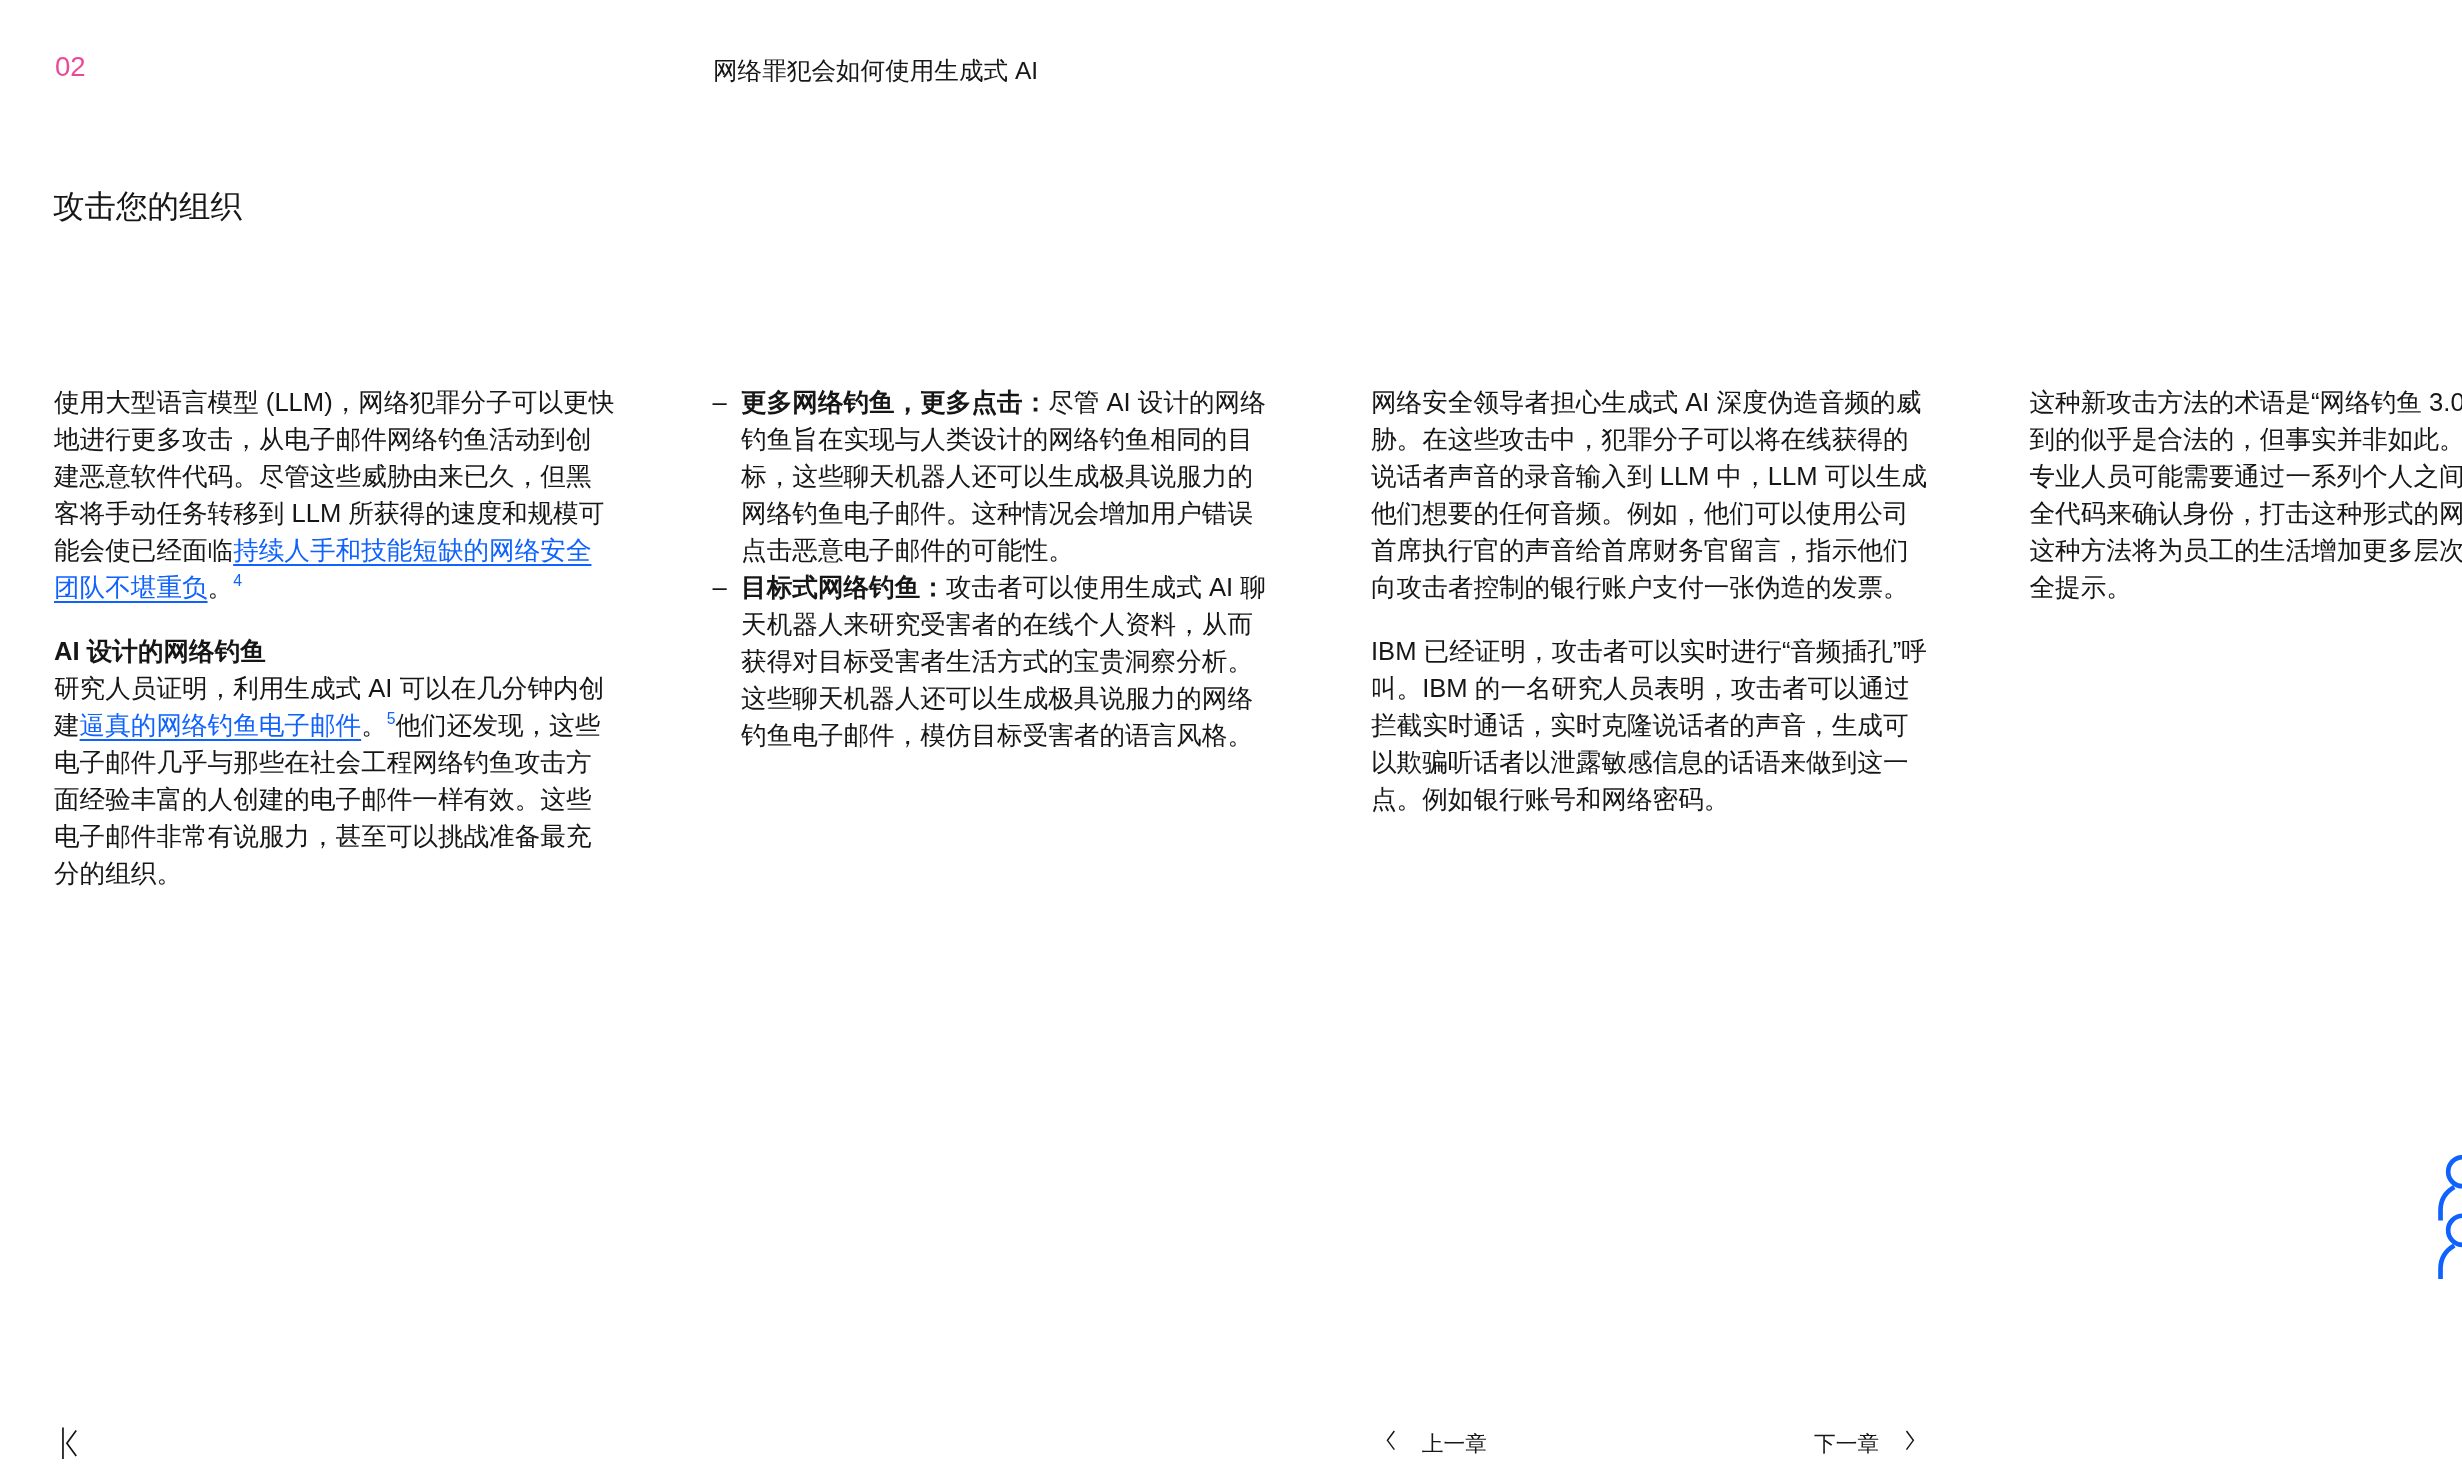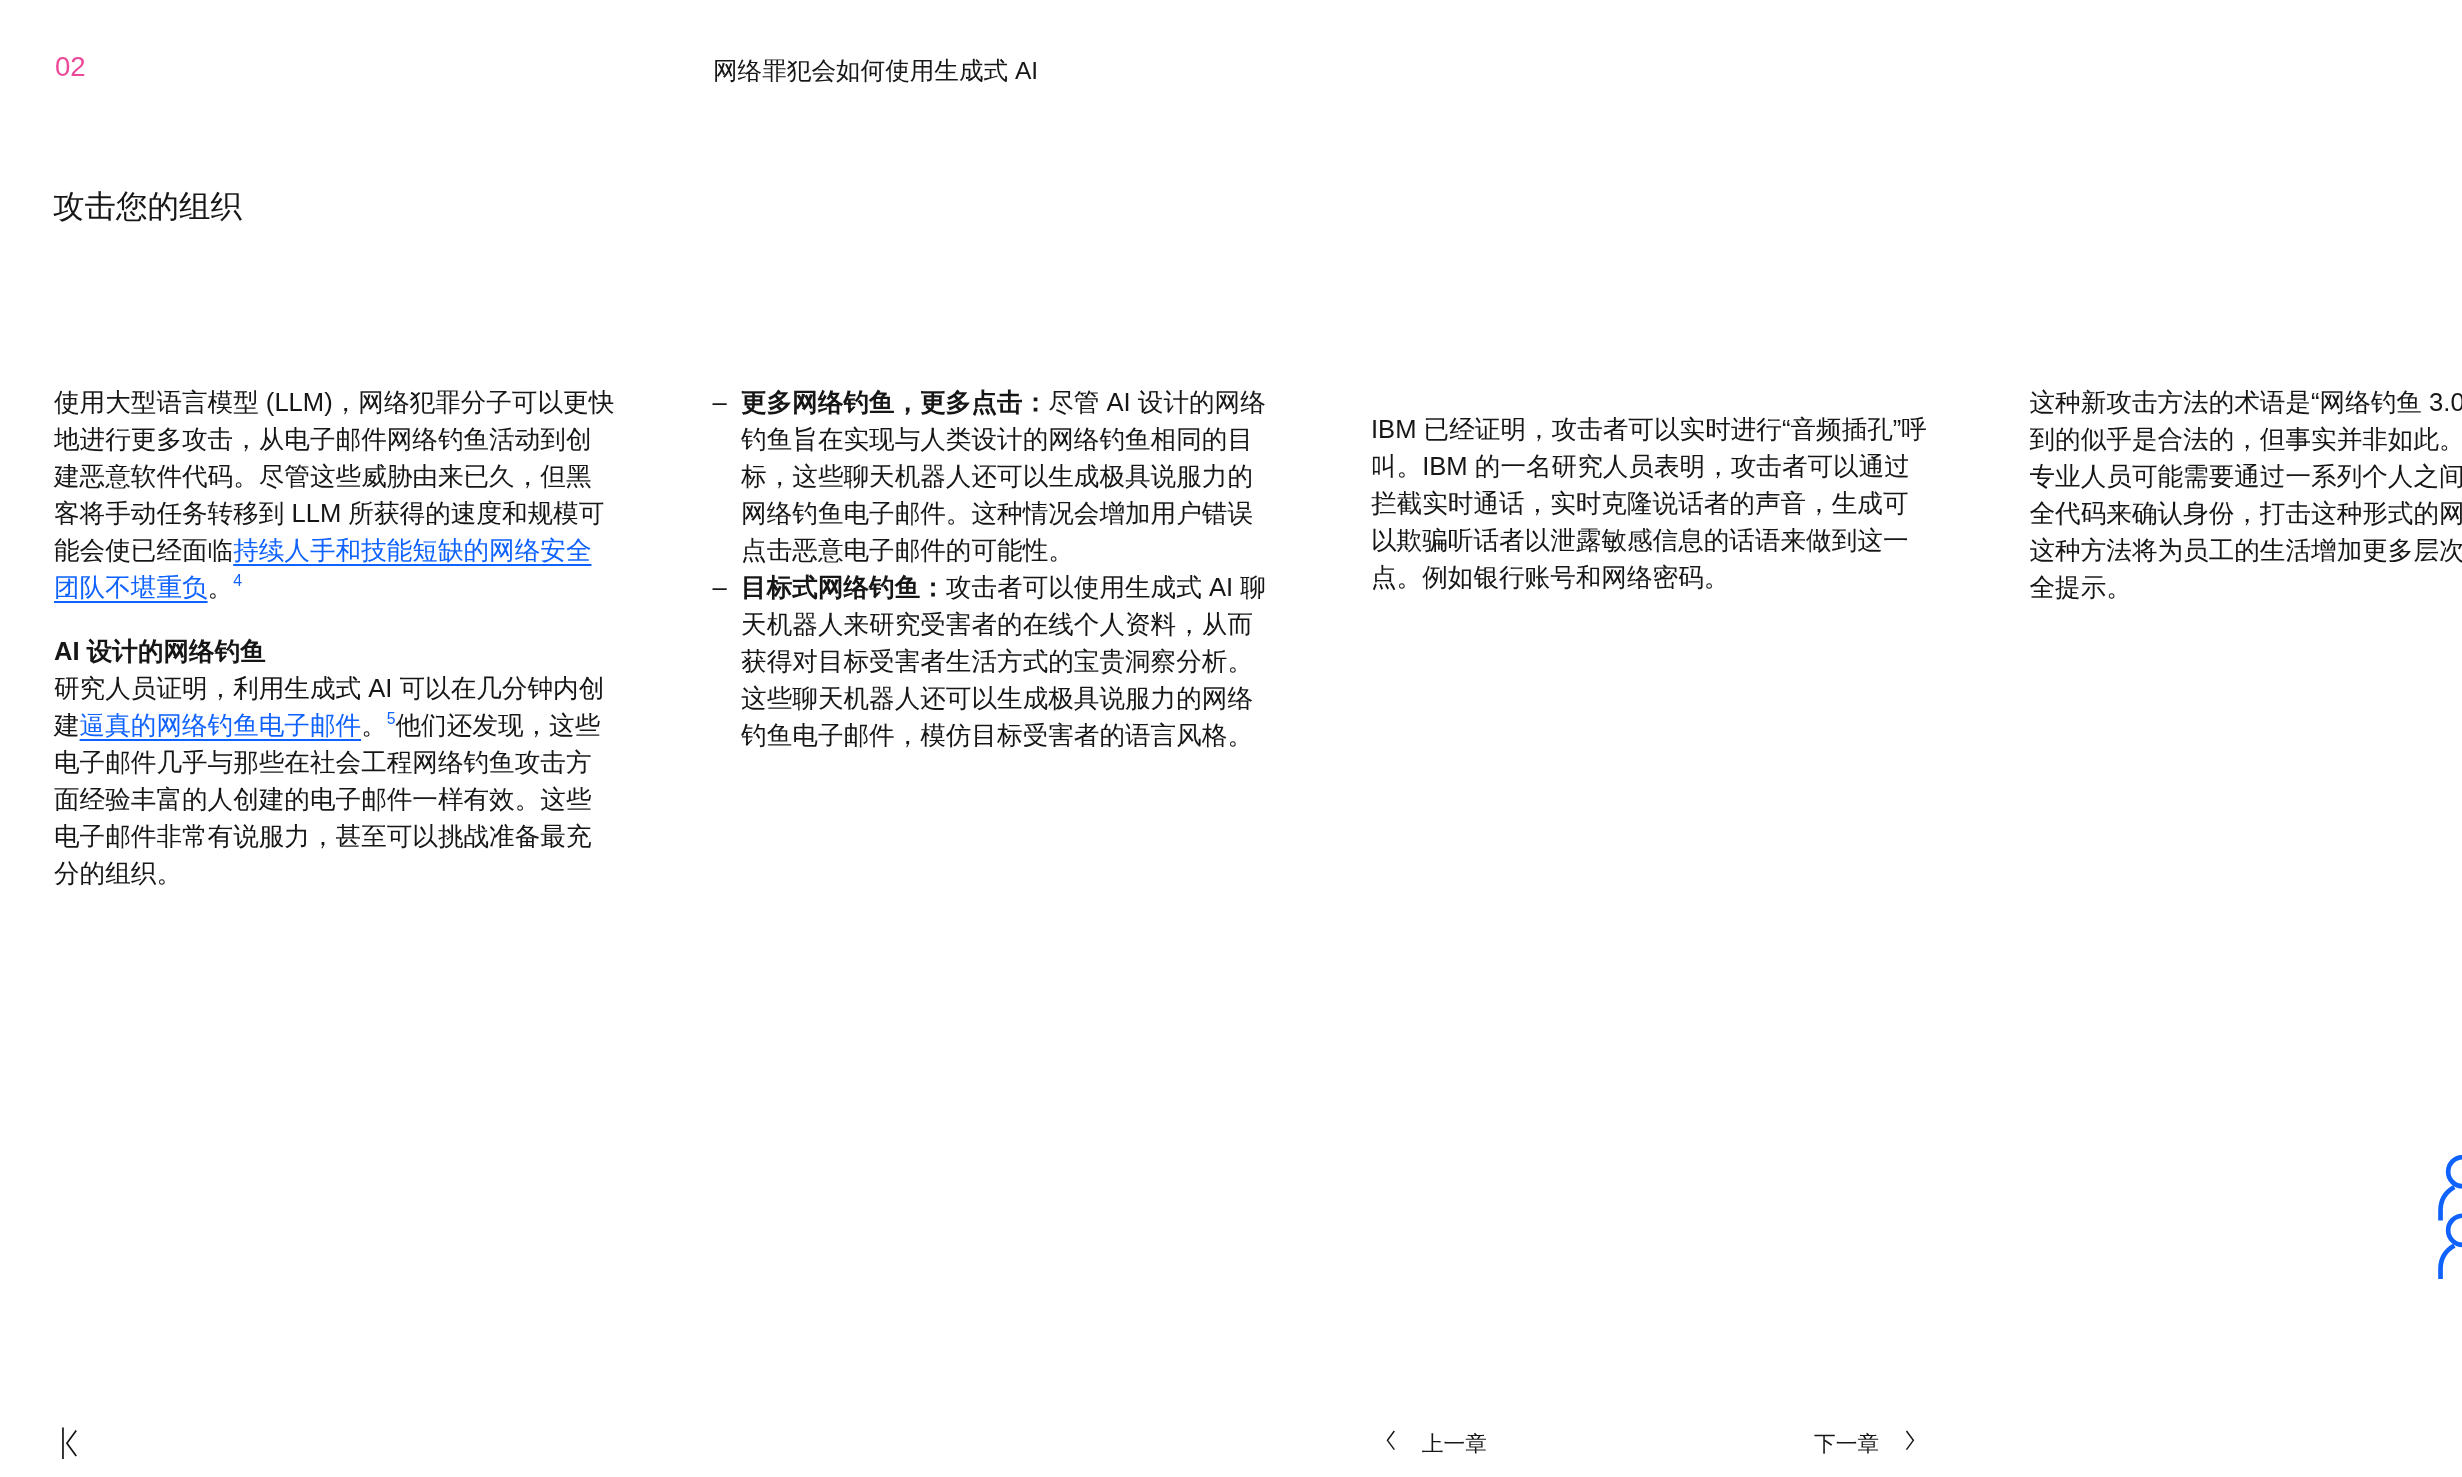--- a/index.html
+++ b/index.html
@@ -76,20 +76,21 @@
       <span class="bullet-marker">–</span>
       <span class="bullet-text"><b>更多网络钓鱼，更多点击：</b><span>尽管 AI 设计的网络钓鱼旨在实现与人类设计的网络钓鱼相同的目标，这些聊天机器人还可以生成极具说服力的网络钓鱼电子邮件。这种情况会增加用户错误点击恶意电子邮件的可能性。</span></span>
     </div>
     <div class="bullet">
       <span class="bullet-marker">–</span>
       <span class="bullet-text"><b>目标式网络钓鱼：</b><span>攻击者可以使用生成式 AI 聊天机器人来研究受害者的在线个人资料，从而获得对目标受害者生活方式的宝贵洞察分析。这些聊天机器人还可以生成极具说服力的网络钓鱼电子邮件，模仿目标受害者的语言风格。</span></span>
     </div>
   </div>
 
   <div class="col">
+    <p>网络安全领导者担心生成式 AI 深度伪造音频的威胁。在这些攻击中，犯罪分子可以将在线获得的说话者声音的录音输入到 LLM 中，LLM 可以生成他们想要的任何音频。例如，他们可以使用公司首席执行官的声音给首席财务官留言，指示他们向攻击者控制的银行账户支付一张伪造的发票。</p>
     <p class="gap-above">IBM 已经证明，攻击者可以实时进行“音频插孔”呼叫。IBM 的一名研究人员表明，攻击者可以通过拦截实时通话，实时克隆说话者的声音，生成可以欺骗听话者以泄露敏感信息的话语来做到这一点。例如银行账号和网络密码。</p>
   </div>
 
   <div class="col">
     <p>这种新攻击方法的术语是“网络钓鱼 3.0”，您所听到的似乎是合法的，但事实并非如此。网络安全专业人员可能需要通过一系列个人之间使用的安全代码来确认身份，打击这种形式的网络攻击。这种方法将为员工的生活增加更多层次的网络安全提示。</p>
   </div>
 
 </div>
 
 <span class="people-icon">

